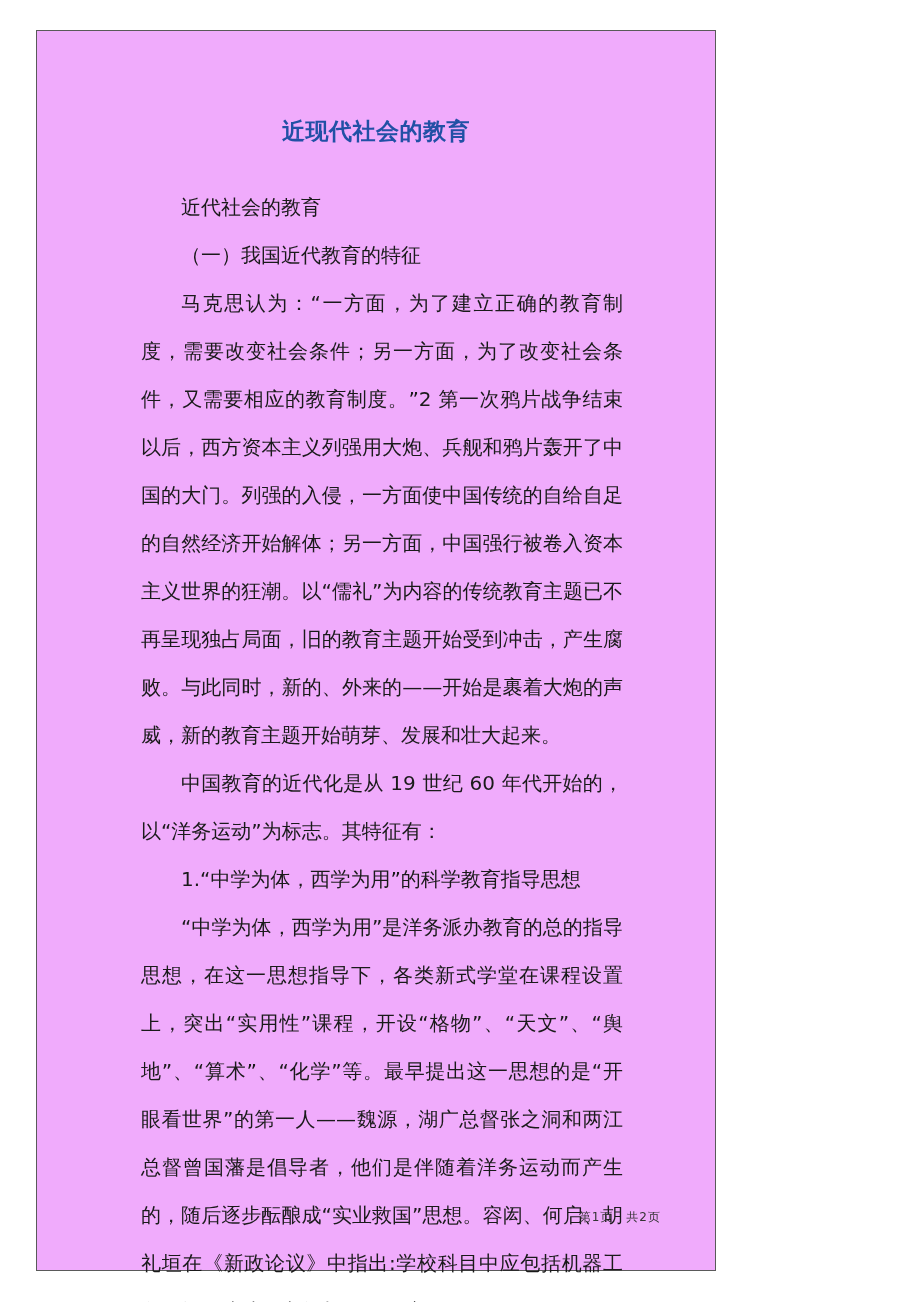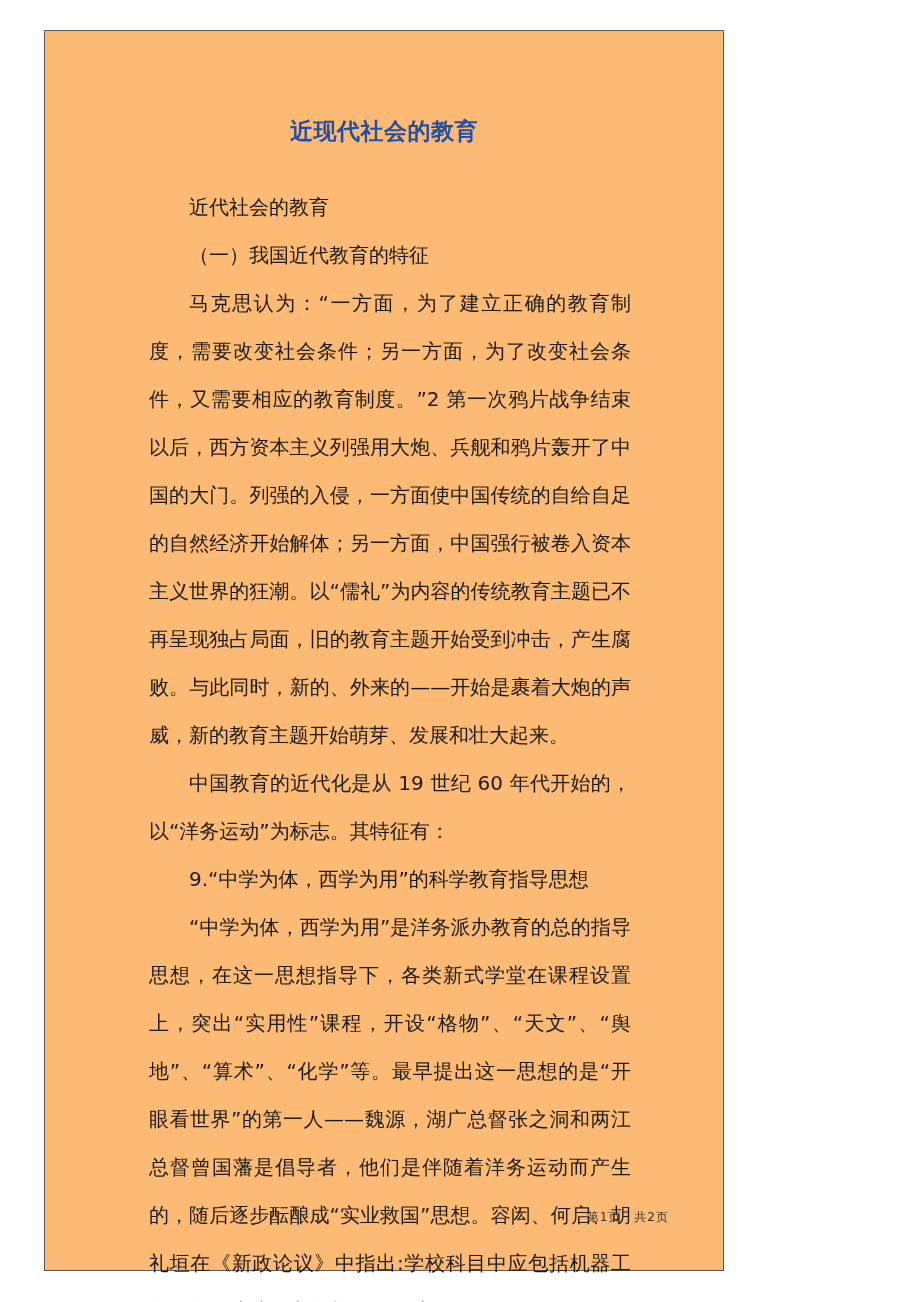--- a/index.html
+++ b/index.html
@@ -12,22 +12,21 @@
     overflow: hidden;
   }
   .frame {
     position: absolute;
     left: 36px;
     top: 30px;
     width: 680px;
     height: 1241px;
     border: 1px solid #5a5a5a;
     box-sizing: border-box;
-    background: #fdba74;
-    margin-left: 8px;
+    background: #f0abfc;
   }
   .doc-title {
     margin: 84px 0 0 0;
     text-align: center;
     font-size: 23px;
     font-weight: bold;
     letter-spacing: 0.5px;
     line-height: 32px;
   }
   .doc-body {
@@ -54,18 +53,18 @@
 <body>
 
 <div class="frame">
   <h1 class="doc-title" style="color: rgb(33, 80, 165);">近现代社会的教育</h1>
 
   <div class="doc-body">
       <p>近代社会的教育</p>
       <p>（一）我国近代教育的特征</p>
       <p>马克思认为：“一方面，为了建立正确的教育制度，需要改变社会条件；另一方面，为了改变社会条件，又需要相应的教育制度。”2 第一次鸦片战争结束以后，西方资本主义列强用大炮、兵舰和鸦片轰开了中国的大门。列强的入侵，一方面使中国传统的自给自足的自然经济开始解体；另一方面，中国强行被卷入资本主义世界的狂潮。以“儒礼”为内容的传统教育主题已不再呈现独占局面，旧的教育主题开始受到冲击，产生腐败。与此同时，新的、外来的——开始是裹着大炮的声威，新的教育主题开始萌芽、发展和壮大起来。</p>
       <p>中国教育的近代化是从 19 世纪 60 年代开始的，以“洋务运动”为标志。其特征有：</p>
-      <p>9.“中学为体，西学为用”的科学教育指导思想</p>
+      <p>1.“中学为体，西学为用”的科学教育指导思想</p>
       <p>“中学为体，西学为用”是洋务派办教育的总的指导思想，在这一思想指导下，各类新式学堂在课程设置上，突出“实用性”课程，开设“格物”、“天文”、“舆地”、“算术”、“化学”等。最早提出这一思想的是“开眼看世界”的第一人——魏源，湖广总督张之洞和两江总督曾国藩是倡导者，他们是伴随着洋务运动而产生的，随后逐步酝酿成“实业救国”思想。容闳、何启、胡礼垣在《新政论议》中指出:学校科目中应包括机器工务、轮船建法、电气制用、开矿</p>
     </div>
 
   <div class="page-footer">第1页　共2页</div>
 </div>
 
 </body></html>

